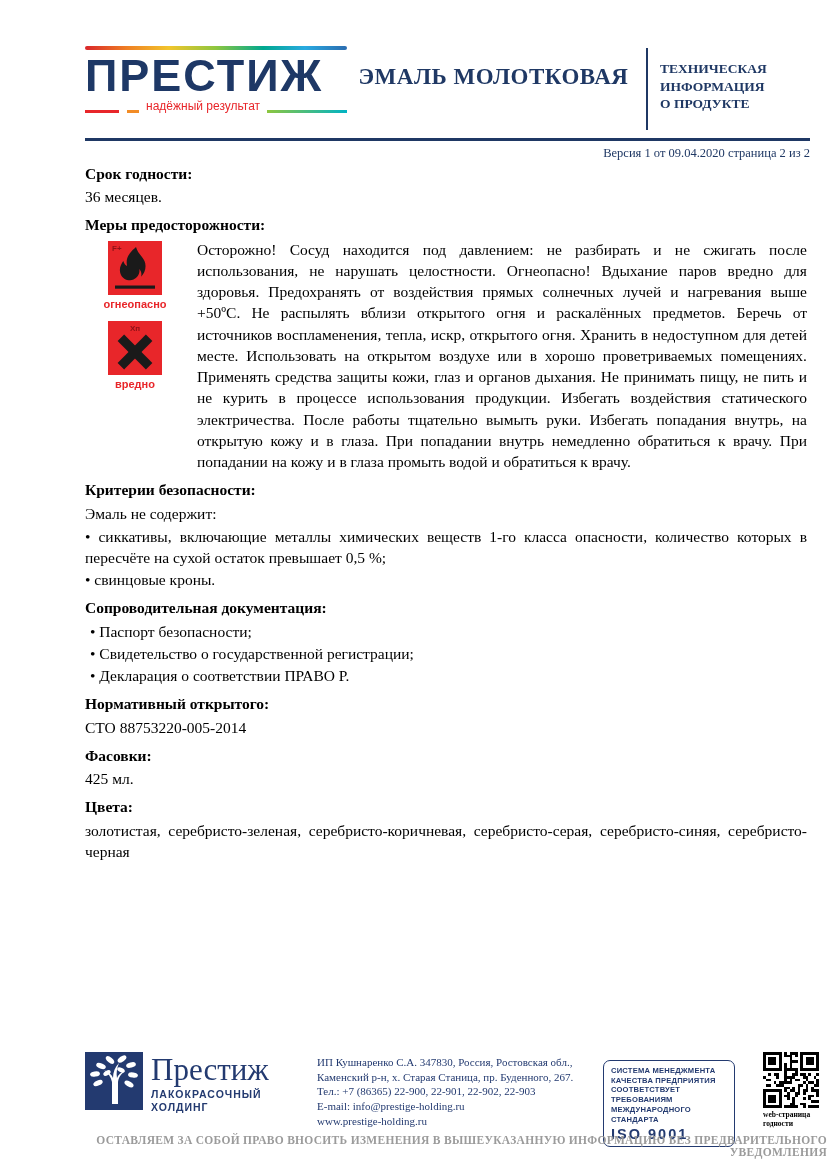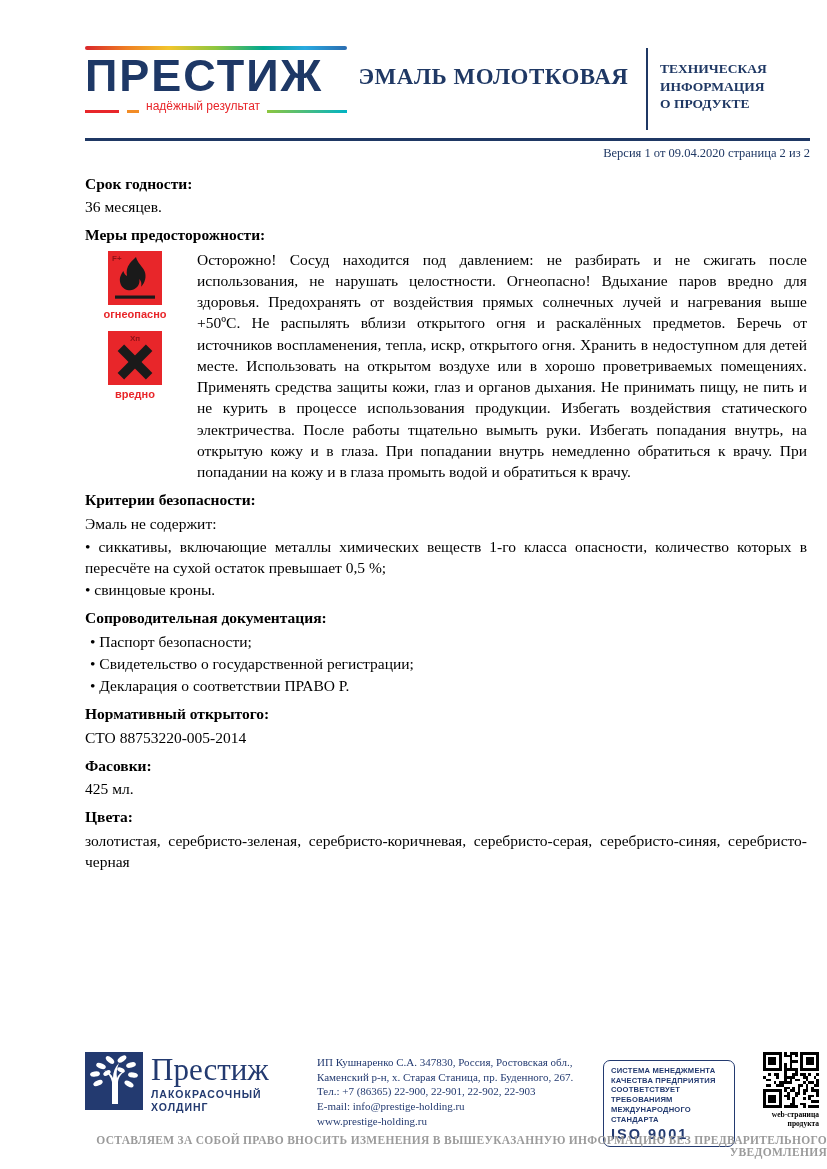--- a/index.html
+++ b/index.html
@@ -28,21 +28,21 @@
   .tl-teal { flex:1; height:3px; background:linear-gradient(90deg,#8dc63f,#00b3c4); }
   .title-block { flex:1; text-align:center; padding-top:18px; }
   .doc-title { color:#1f3864; font-weight:bold; font-size:23px; letter-spacing:0.5px; }
   .v-divider { width:2px; background:#1f3864; height:82px; margin:2px 12px 0 6px; flex:0 0 2px; }
   .doc-type { width:150px; flex:0 0 150px; padding-top:14px; color:#1f3864;
     font-weight:bold; font-size:13.5px; line-height:1.3; }
   .header-rule { height:2.5px; background:#1f3864; margin-top:8px; }
   .version-line { text-align:right; color:#1f3864; font-size:12.5px; margin-top:5px; }
 
   
-  .main { position:absolute; top:173px; left:85px; width:722px; font-size:15.5px; line-height:1.37; }
+  .main { position:absolute; top:163px; left:85px; width:722px; font-size:15.5px; line-height:1.37; }
   .sec-heading { font-weight:bold; font-size:15.5px; margin-top:7px; margin-bottom:2px; }
   .plain { margin-bottom:2px; }
   .just { text-align:justify; }
 
   .precautions-row { display:flex; margin-top:3px; }
   .hazard-col { width:112px; flex:0 0 112px; padding-top:2px; }
   .hazard { width:100px; text-align:center; margin-bottom:9px; }
   .hazard-square { width:54px; height:54px; margin:0 auto; display:block; }
   .hazard-caption { color:#e8262a; font-family:"Liberation Sans",sans-serif;
     font-size:11px; font-weight:bold; margin-top:2px; }
@@ -57,21 +57,21 @@
   .f-logo-square { width:58px; height:58px; background:#233a70; flex:0 0 58px; }
   .f-logo-text { margin-left:8px; padding-top:2px; }
   .f-brand { font-size:31px; color:#233a70; line-height:1.0; }
   .f-sub { font-family:"Liberation Sans",sans-serif; color:#233a70; font-weight:bold;
     font-size:10.5px; letter-spacing:1px; line-height:1.25; margin-top:3px; }
   .f-contact { flex:0 0 258px; color:#233a70; font-size:11px; line-height:1.33; padding-top:3px; }
   .iso-badge { flex:0 0 132px; margin-left:28px; margin-top:8px; border:1.5px solid #233a70;
     border-radius:7px; padding:5px 7px 4px; color:#233a70; font-family:"Liberation Sans",sans-serif; }
   .iso-line { font-size:7.6px; font-weight:bold; line-height:1.28; letter-spacing:0.2px; }
   .iso-num { font-size:14.5px; font-weight:bold; letter-spacing:2px; margin-top:2px; }
-  .qr-block { margin-left:28px; width:64px; text-align:right; margin-top:0px; }
+  .qr-block { margin-left:28px; width:64px; text-align:left; margin-top:0px; }
   .qr-svg { width:56px; height:56px; display:block; margin:0 auto; }
   .qr-caption { font-size:7.5px; font-weight:bold; line-height:1.25; margin-top:2px; }
 
   .bottom-strip { position:absolute; top:1134px; left:0; width:827px; text-align:right;
     color:#9b9b9b; font-weight:bold; font-size:11.5px; letter-spacing:0.3px; }
 </style>
 </head>
 <body>
 
 <div class="page">
@@ -213,21 +213,21 @@
           <rect x="16" y="2" width="3" height="3"></rect>
           <path d="M0 14h7v7h-7z M1 15v5h5v-5z" fill-rule="evenodd"></path>
           <rect x="2" y="16" width="3" height="3"></rect>
           <g id="qr-modules">
               <path d="M8 0h1v1h-1zM10 0h1v1h-1zM11 0h1v1h-1zM12 0h1v1h-1zM8 1h1v1h-1zM9 1h1v1h-1zM10 1h1v1h-1zM12 1h1v1h-1zM10 2h1v1h-1zM10 3h1v1h-1zM11 3h1v1h-1zM12 3h1v1h-1zM8 4h1v1h-1zM10 4h1v1h-1zM8 5h1v1h-1zM10 5h1v1h-1zM8 6h1v1h-1zM9 6h1v1h-1zM10 6h1v1h-1zM11 6h1v1h-1zM12 6h1v1h-1zM8 7h1v1h-1zM12 7h1v1h-1zM2 8h1v1h-1zM4 8h1v1h-1zM5 8h1v1h-1zM8 8h1v1h-1zM11 8h1v1h-1zM12 8h1v1h-1zM14 8h1v1h-1zM15 8h1v1h-1zM17 8h1v1h-1zM20 8h1v1h-1zM0 9h1v1h-1zM5 9h1v1h-1zM8 9h1v1h-1zM9 9h1v1h-1zM10 9h1v1h-1zM11 9h1v1h-1zM15 9h1v1h-1zM16 9h1v1h-1zM19 9h1v1h-1zM1 10h1v1h-1zM2 10h1v1h-1zM8 10h1v1h-1zM10 10h1v1h-1zM12 10h1v1h-1zM13 10h1v1h-1zM16 10h1v1h-1zM20 10h1v1h-1zM4 11h1v1h-1zM6 11h1v1h-1zM7 11h1v1h-1zM8 11h1v1h-1zM9 11h1v1h-1zM10 11h1v1h-1zM15 11h1v1h-1zM17 11h1v1h-1zM18 11h1v1h-1zM20 11h1v1h-1zM1 12h1v1h-1zM2 12h1v1h-1zM5 12h1v1h-1zM6 12h1v1h-1zM7 12h1v1h-1zM13 12h1v1h-1zM14 12h1v1h-1zM16 12h1v1h-1zM19 12h1v1h-1zM20 12h1v1h-1zM8 13h1v1h-1zM9 13h1v1h-1zM11 13h1v1h-1zM13 13h1v1h-1zM16 13h1v1h-1zM18 13h1v1h-1zM8 14h1v1h-1zM10 14h1v1h-1zM11 14h1v1h-1zM13 14h1v1h-1zM15 14h1v1h-1zM16 14h1v1h-1zM18 14h1v1h-1zM19 14h1v1h-1zM20 14h1v1h-1zM9 15h1v1h-1zM12 15h1v1h-1zM13 15h1v1h-1zM15 15h1v1h-1zM20 15h1v1h-1zM8 16h1v1h-1zM9 16h1v1h-1zM12 16h1v1h-1zM17 16h1v1h-1zM18 16h1v1h-1zM20 16h1v1h-1zM9 17h1v1h-1zM11 17h1v1h-1zM15 17h1v1h-1zM17 17h1v1h-1zM11 18h1v1h-1zM18 18h1v1h-1zM19 18h1v1h-1zM20 18h1v1h-1zM10 19h1v1h-1zM11 19h1v1h-1zM14 19h1v1h-1zM15 19h1v1h-1zM8 20h1v1h-1zM9 20h1v1h-1zM10 20h1v1h-1zM11 20h1v1h-1zM12 20h1v1h-1zM15 20h1v1h-1zM17 20h1v1h-1zM18 20h1v1h-1zM19 20h1v1h-1zM20 20h1v1h-1z"></path>
             </g>
         </g>
       </svg>
       <div class="qr-caption">
         <div>web-страница</div>
-        <div>продукта</div>
+        <div>годности</div>
       </div>
     </div>
 
   </div>
 
   <div class="bottom-strip">ОСТАВЛЯЕМ ЗА СОБОЙ ПРАВО ВНОСИТЬ ИЗМЕНЕНИЯ В ВЫШЕУКАЗАННУЮ ИНФОРМАЦИЮ БЕЗ ПРЕДВАРИТЕЛЬНОГО УВЕДОМЛЕНИЯ</div>
 
 </div>
 
 </body></html>

